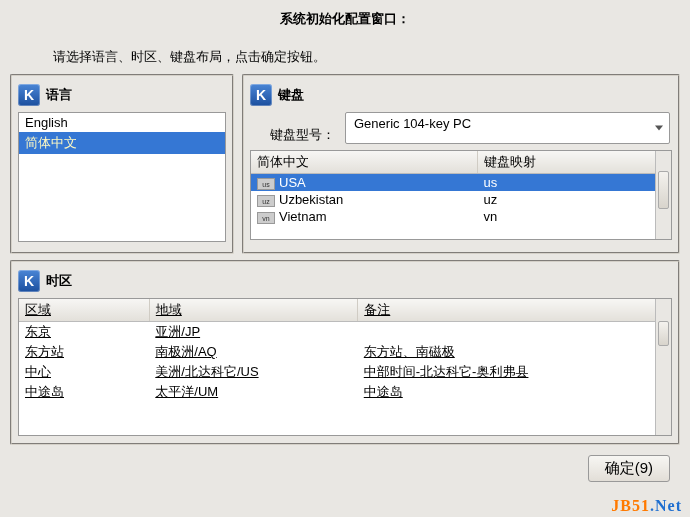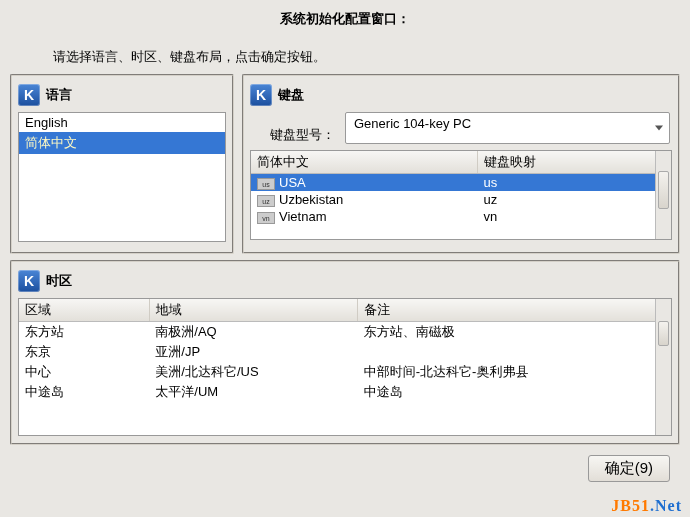--- a/index.html
+++ b/index.html
@@ -98,21 +98,21 @@
     border-right:4px solid transparent;
     border-top:5px solid #555;
   }
   .kbd-label2 { margin: 0 0 2px 2px; }
   .table-wrap {
     background:#fff;
     border:1px solid #999;
     position:relative;
   }
   .kbd-table-wrap { height: 90px; }
-  .tz-table-wrap  { height: 138px; }
+  .tz-table-wrap  { height: 138px; text-decoration: underline; }
   table {
     width:100%;
     border-collapse:collapse;
     font-size:13px;
   }
   thead th {
     text-align:left;
     font-weight:normal;
     background:linear-gradient(#f7f6f4,#e3e0da);
     border-bottom:1px solid #bbb;
@@ -249,28 +249,28 @@
       <table>
         <thead>
           <tr>
             <th style="width:20%">区域</th>
             <th style="width:32%">地域</th>
             <th>备注</th>
           </tr>
         </thead>
         <tbody id="tz-body">
             <tr>
+              <td>东京</td>
+              <td>亚洲/JP</td>
+              <td></td>
+            </tr>
+            <tr>
               <td>东方站</td>
               <td>南极洲/AQ</td>
               <td>东方站、南磁极</td>
-            </tr>
-            <tr>
-              <td>东京</td>
-              <td>亚洲/JP</td>
-              <td></td>
             </tr>
             <tr>
               <td>中心</td>
               <td>美洲/北达科它/US</td>
               <td>中部时间-北达科它-奥利弗县</td>
             </tr>
             <tr>
               <td>中途岛</td>
               <td>太平洋/UM</td>
               <td>中途岛</td>

